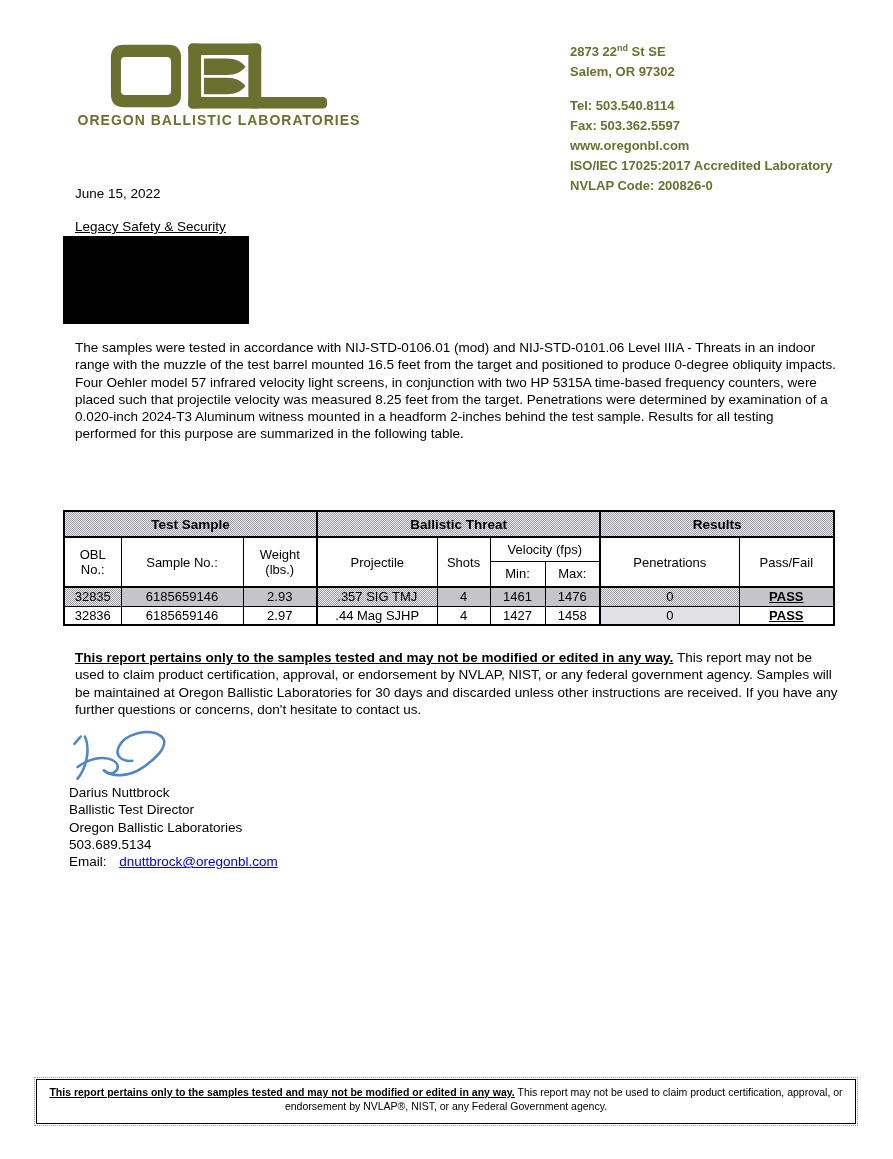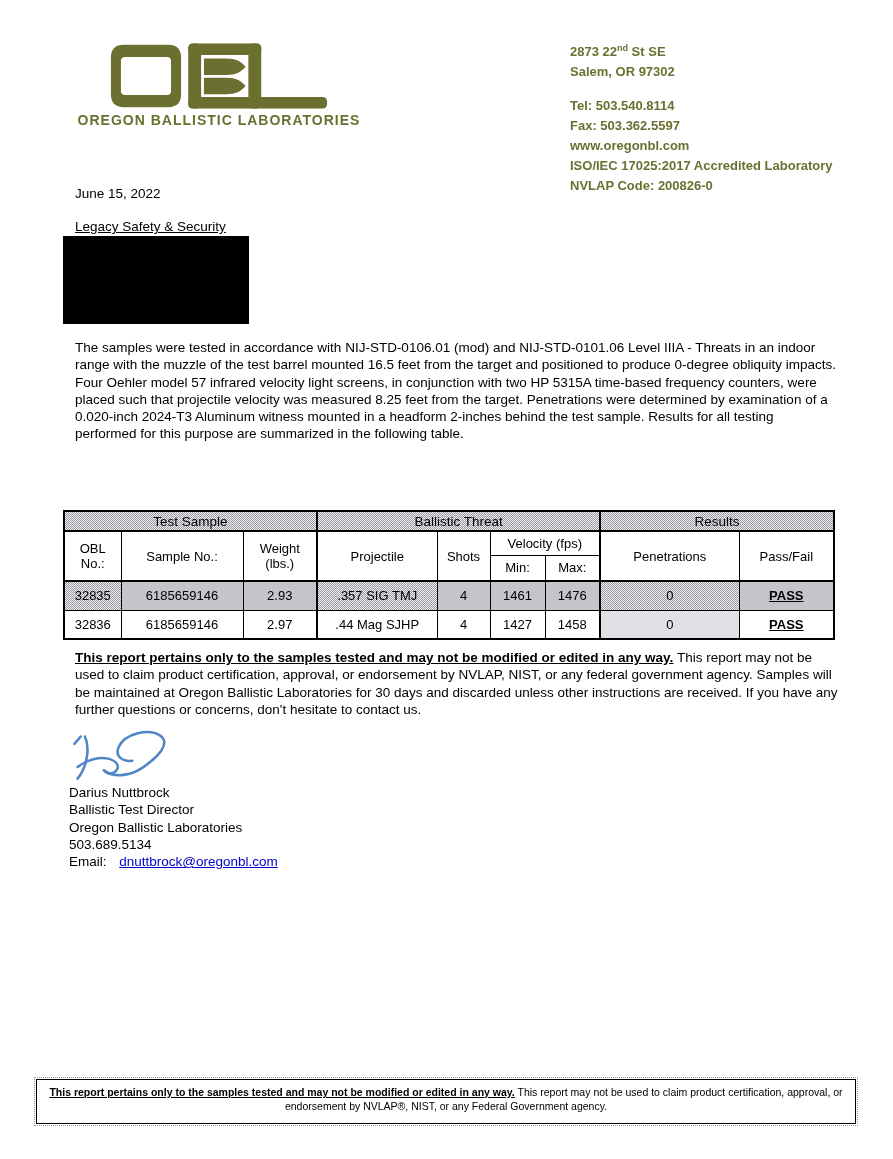--- a/index.html
+++ b/index.html
@@ -24,32 +24,32 @@
   .recipient   { position:absolute; left:75px; top:219px; font-size:13.5px; text-decoration:underline; }
   .redaction   { position:absolute; left:63px; top:236px; width:186px; height:88px;
                  background:var(--redaction_black,#000); }
   .body-text   { position:absolute; left:75px; top:339px; width:762px; font-size:13.5px; line-height:17.3px; }
 
   
   .tbl-wrap { position:absolute; left:63px; top:510px; }
   table.results { border-collapse:collapse; table-layout:fixed; width:770px;
                   border:2px solid #000; font-size:13px; }
   table.results th, table.results td { border:1px solid #000; text-align:center; vertical-align:middle; padding:1px 2px; }
-  tr.grouprow th { font-weight:normal; font-size:13.5px; height:20px; }
+  tr.grouprow th { font-weight:bold; font-size:13.5px; height:26px; }
   .dither  { background-color:#c9c9ce;
              background-image:repeating-conic-gradient(#9a9aa2 0% 25%, #ededf2 25% 50%);
              background-size:2px 2px; }
   .dither-light { background-color:#ececef;
              background-image:repeating-conic-gradient(#c8c8ce 0% 25%, #fafafc 25% 50%);
              background-size:2px 2px; }
   tr.colhead th { font-weight:normal; }
   tr.colhead th.tall { height:50px; }
   tr.colhead th.vel { height:24px;text-align:center; }
   tr.minmax th { height:26px; font-weight:normal; }
-  tr.datarow td { height:29px; }
+  tr.datarow td { height:19px; }
   tr.datarow.first td { border-top:2px solid #000; }
   .gsep { border-left:2px solid #000 !important; }
   tr.grouprow th { border-bottom:2px solid #000; }
   .pass { font-weight:bold; text-decoration:underline; }
 
   
   .closing { position:absolute; left:75px; top:649px; width:764px; font-size:13.5px; line-height:17.3px; }
   .bold-underline { font-weight:bold; text-decoration:underline; }
 
   

